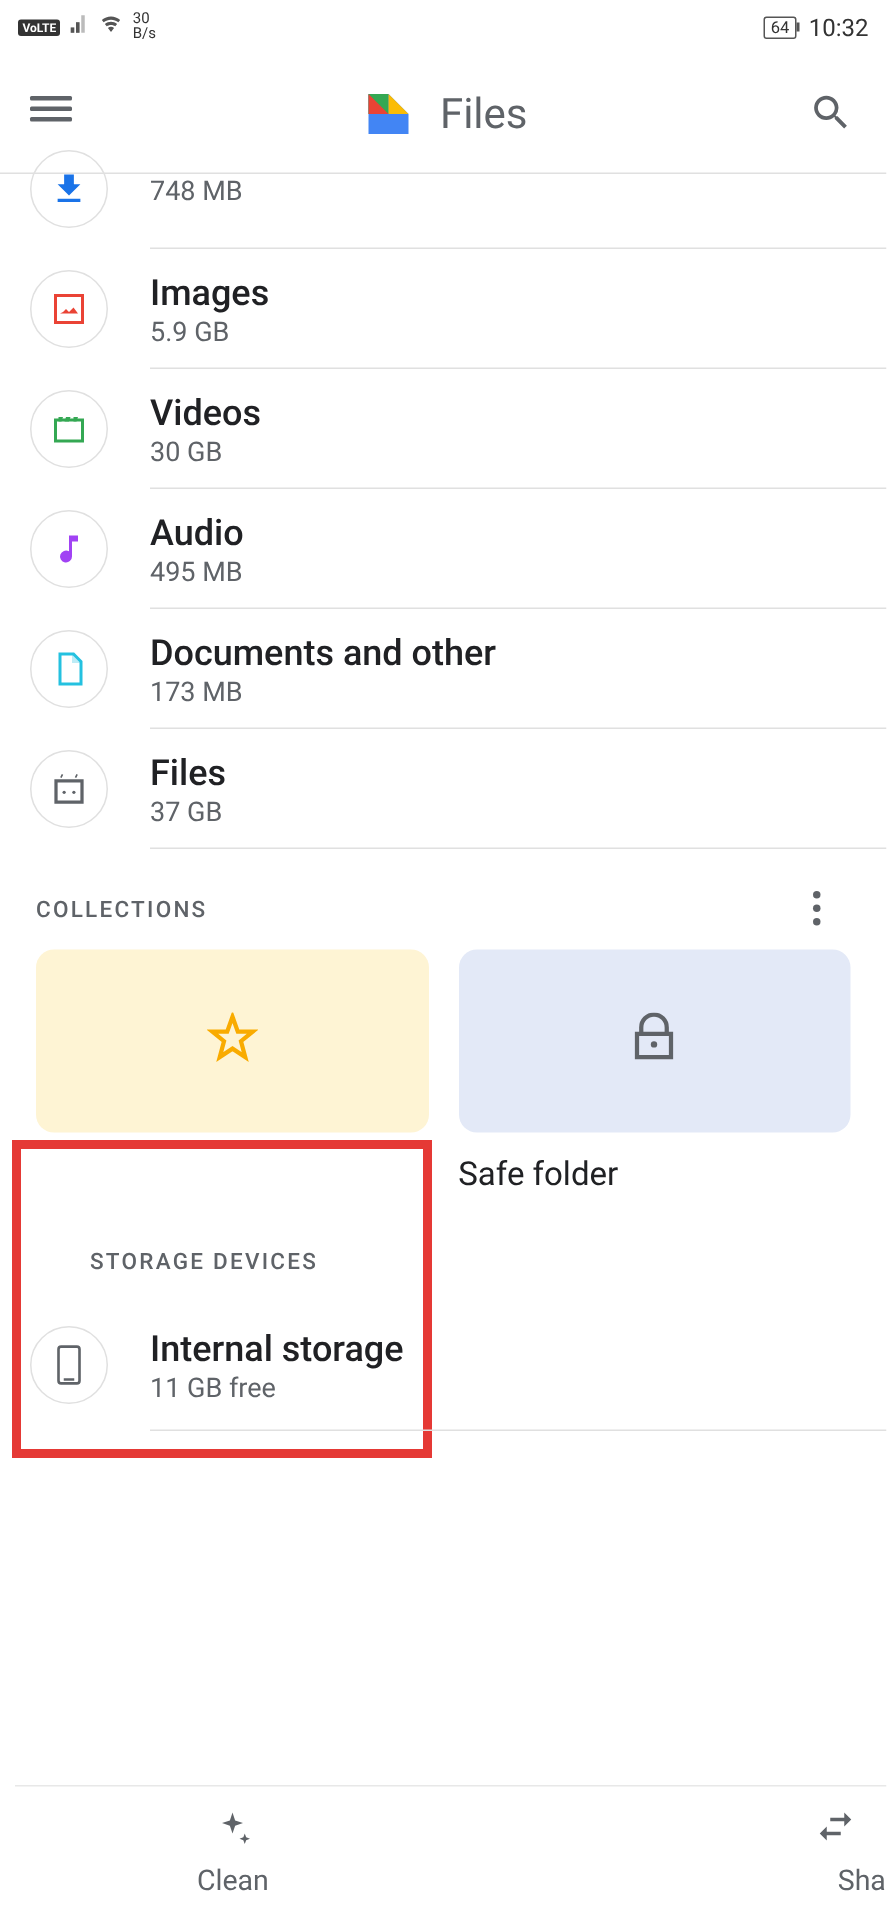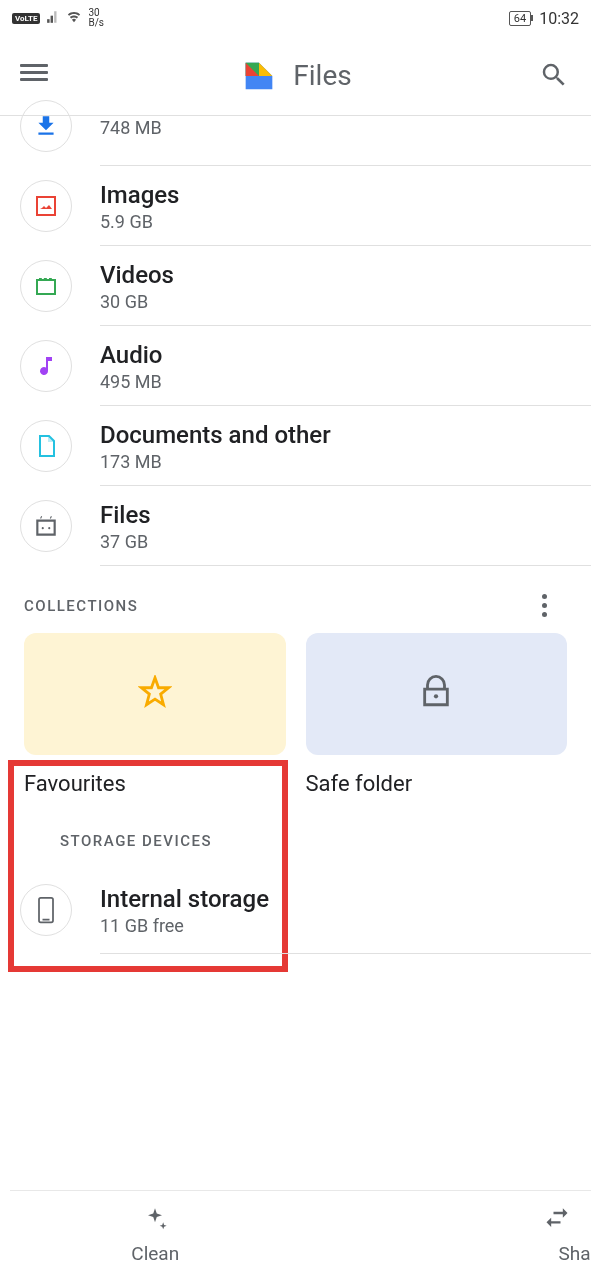--- a/index.html
+++ b/index.html
@@ -296,21 +296,20 @@
 
 <div class="collections-grid">
   <div class="collection-card">
     <div class="collection-tile tile-fav">
       <span>
         <svg width="34" height="34" viewBox="0 0 24 24">
             <path fill="none" stroke="#f9ab00" stroke-width="2" d="M12 2l2.5 7h7l-5.5 4.5 2 7.5L12 17l-6 4 2-7.5L2.5 9h7z"></path>
           </svg>
       </span>
     </div>
-    <div class="collection-label">Favourites</div>
   </div>
   <div class="collection-card">
     <div class="collection-tile tile-safe">
       <span>
         <svg width="34" height="34" viewBox="0 0 24 24">
             <path fill="none" stroke="#5f6368" stroke-width="2" d="M6 10V7a6 6 0 0112 0v3m-14 0h16v11H4z"></path>
             <circle cx="12" cy="15" r="1.5" fill="#5f6368"></circle>
           </svg>
       </span>
     </div>

